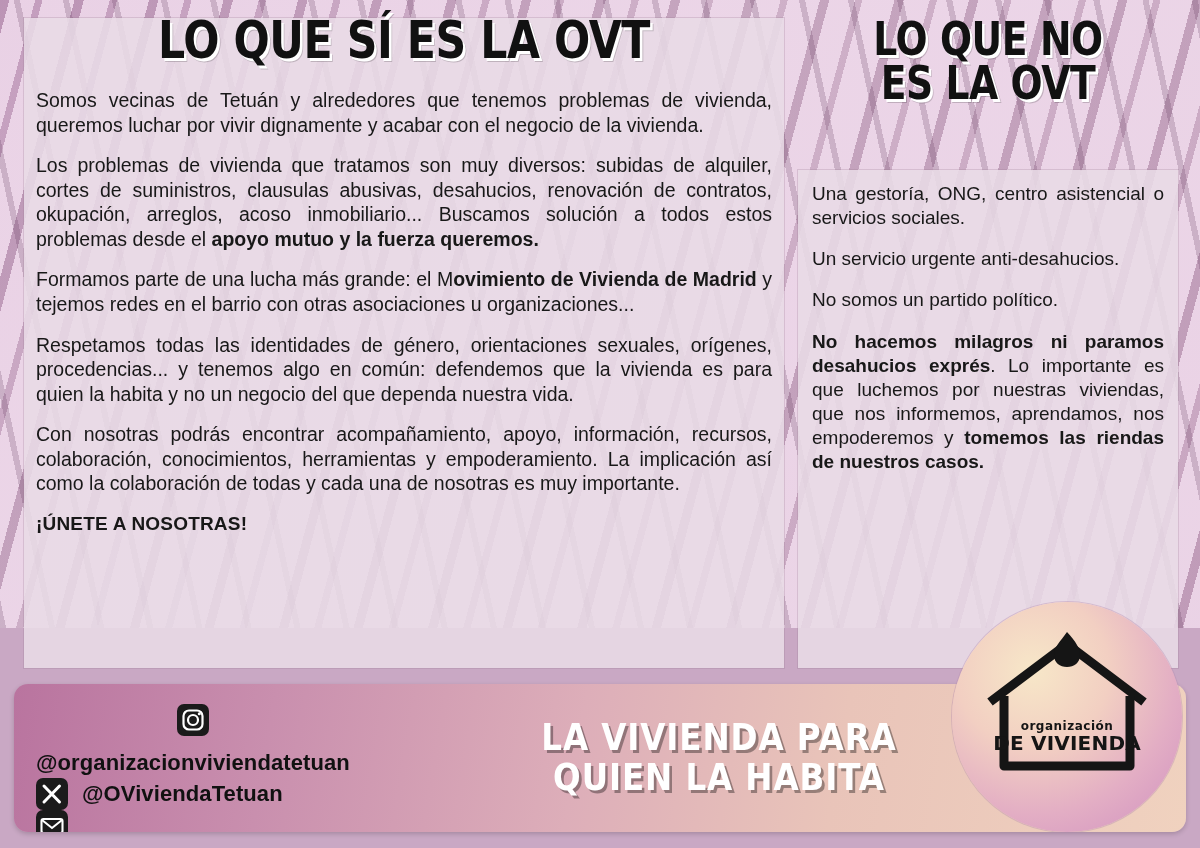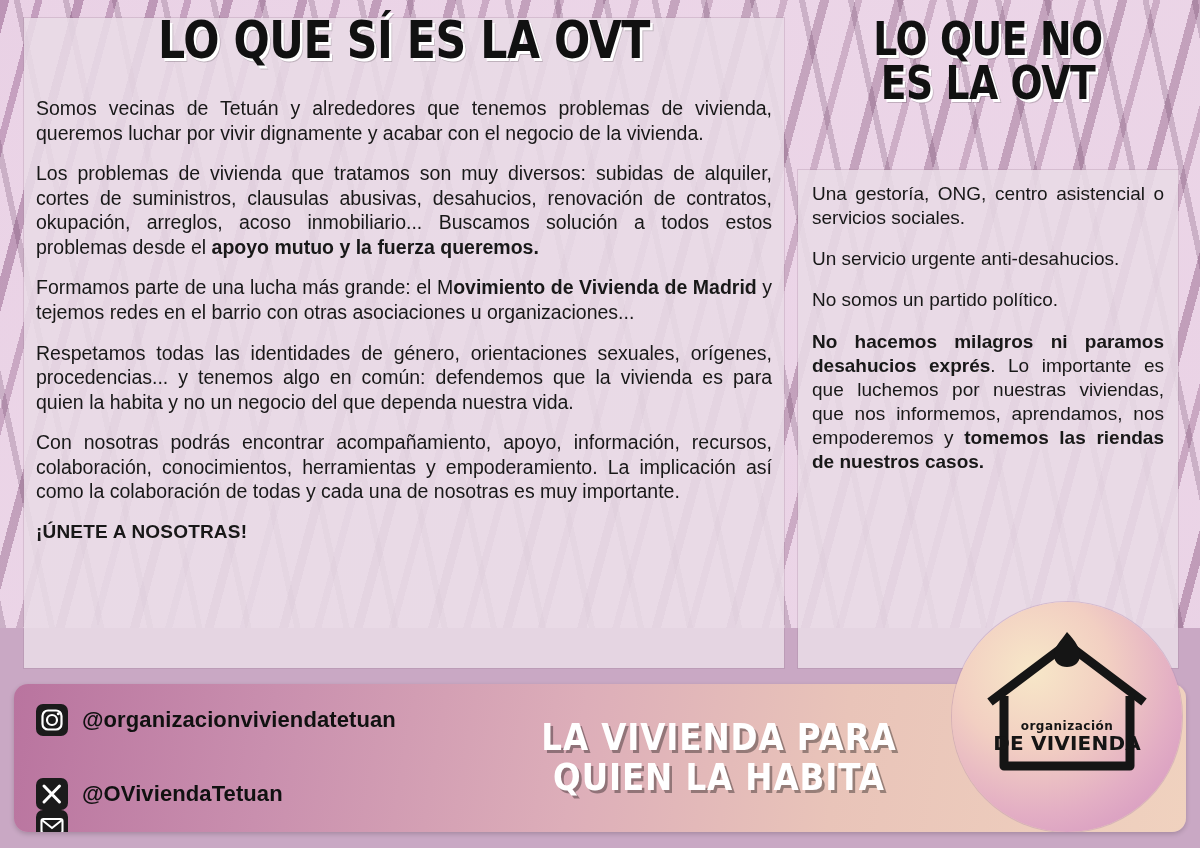--- a/index.html
+++ b/index.html
@@ -91,21 +91,21 @@
     color: #181818;
     text-align: justify;
     font-size: 19.5px;
     line-height: 1.26;
   }
   #text-left {
     left: 36px;
     top: 88px;
     width: 736px;
   }
-  #text-left p { margin: 8px 0 16px 0; }
+  #text-left p { margin: 0 0 16px 0; }
 
   #text-right {
     left: 812px;
     top: 182px;
     width: 352px;
     font-size: 19px;
     line-height: 1.27;
   }
   #text-right p { margin: 0 0 17px 0; }
 
@@ -130,21 +130,21 @@
     overflow: hidden;
   }
 
   .social-row {
     position: absolute;
     display: flex;
     align-items: center;
     gap: 14px;
     color: #111;
   }
-  #row-ig   { left: 22px; top: 20px; }
+  #row-ig   { left: 22px; top: 20px; flex-direction: column; }
   #row-x    { left: 22px; top: 66px; margin-top: 28px; }
   #row-mail { left: 22px; top: 112px; }
 
   .social-handle { font-size: 22px; font-weight: 600; letter-spacing: .1px; }
   #row-mail .social-handle { font-size: 13px; font-weight: 700; margin-top: 44px; }
 
   .sicon {
     width: 32px; height: 32px;
     background: #1b1b1b;
     border-radius: 7px;

